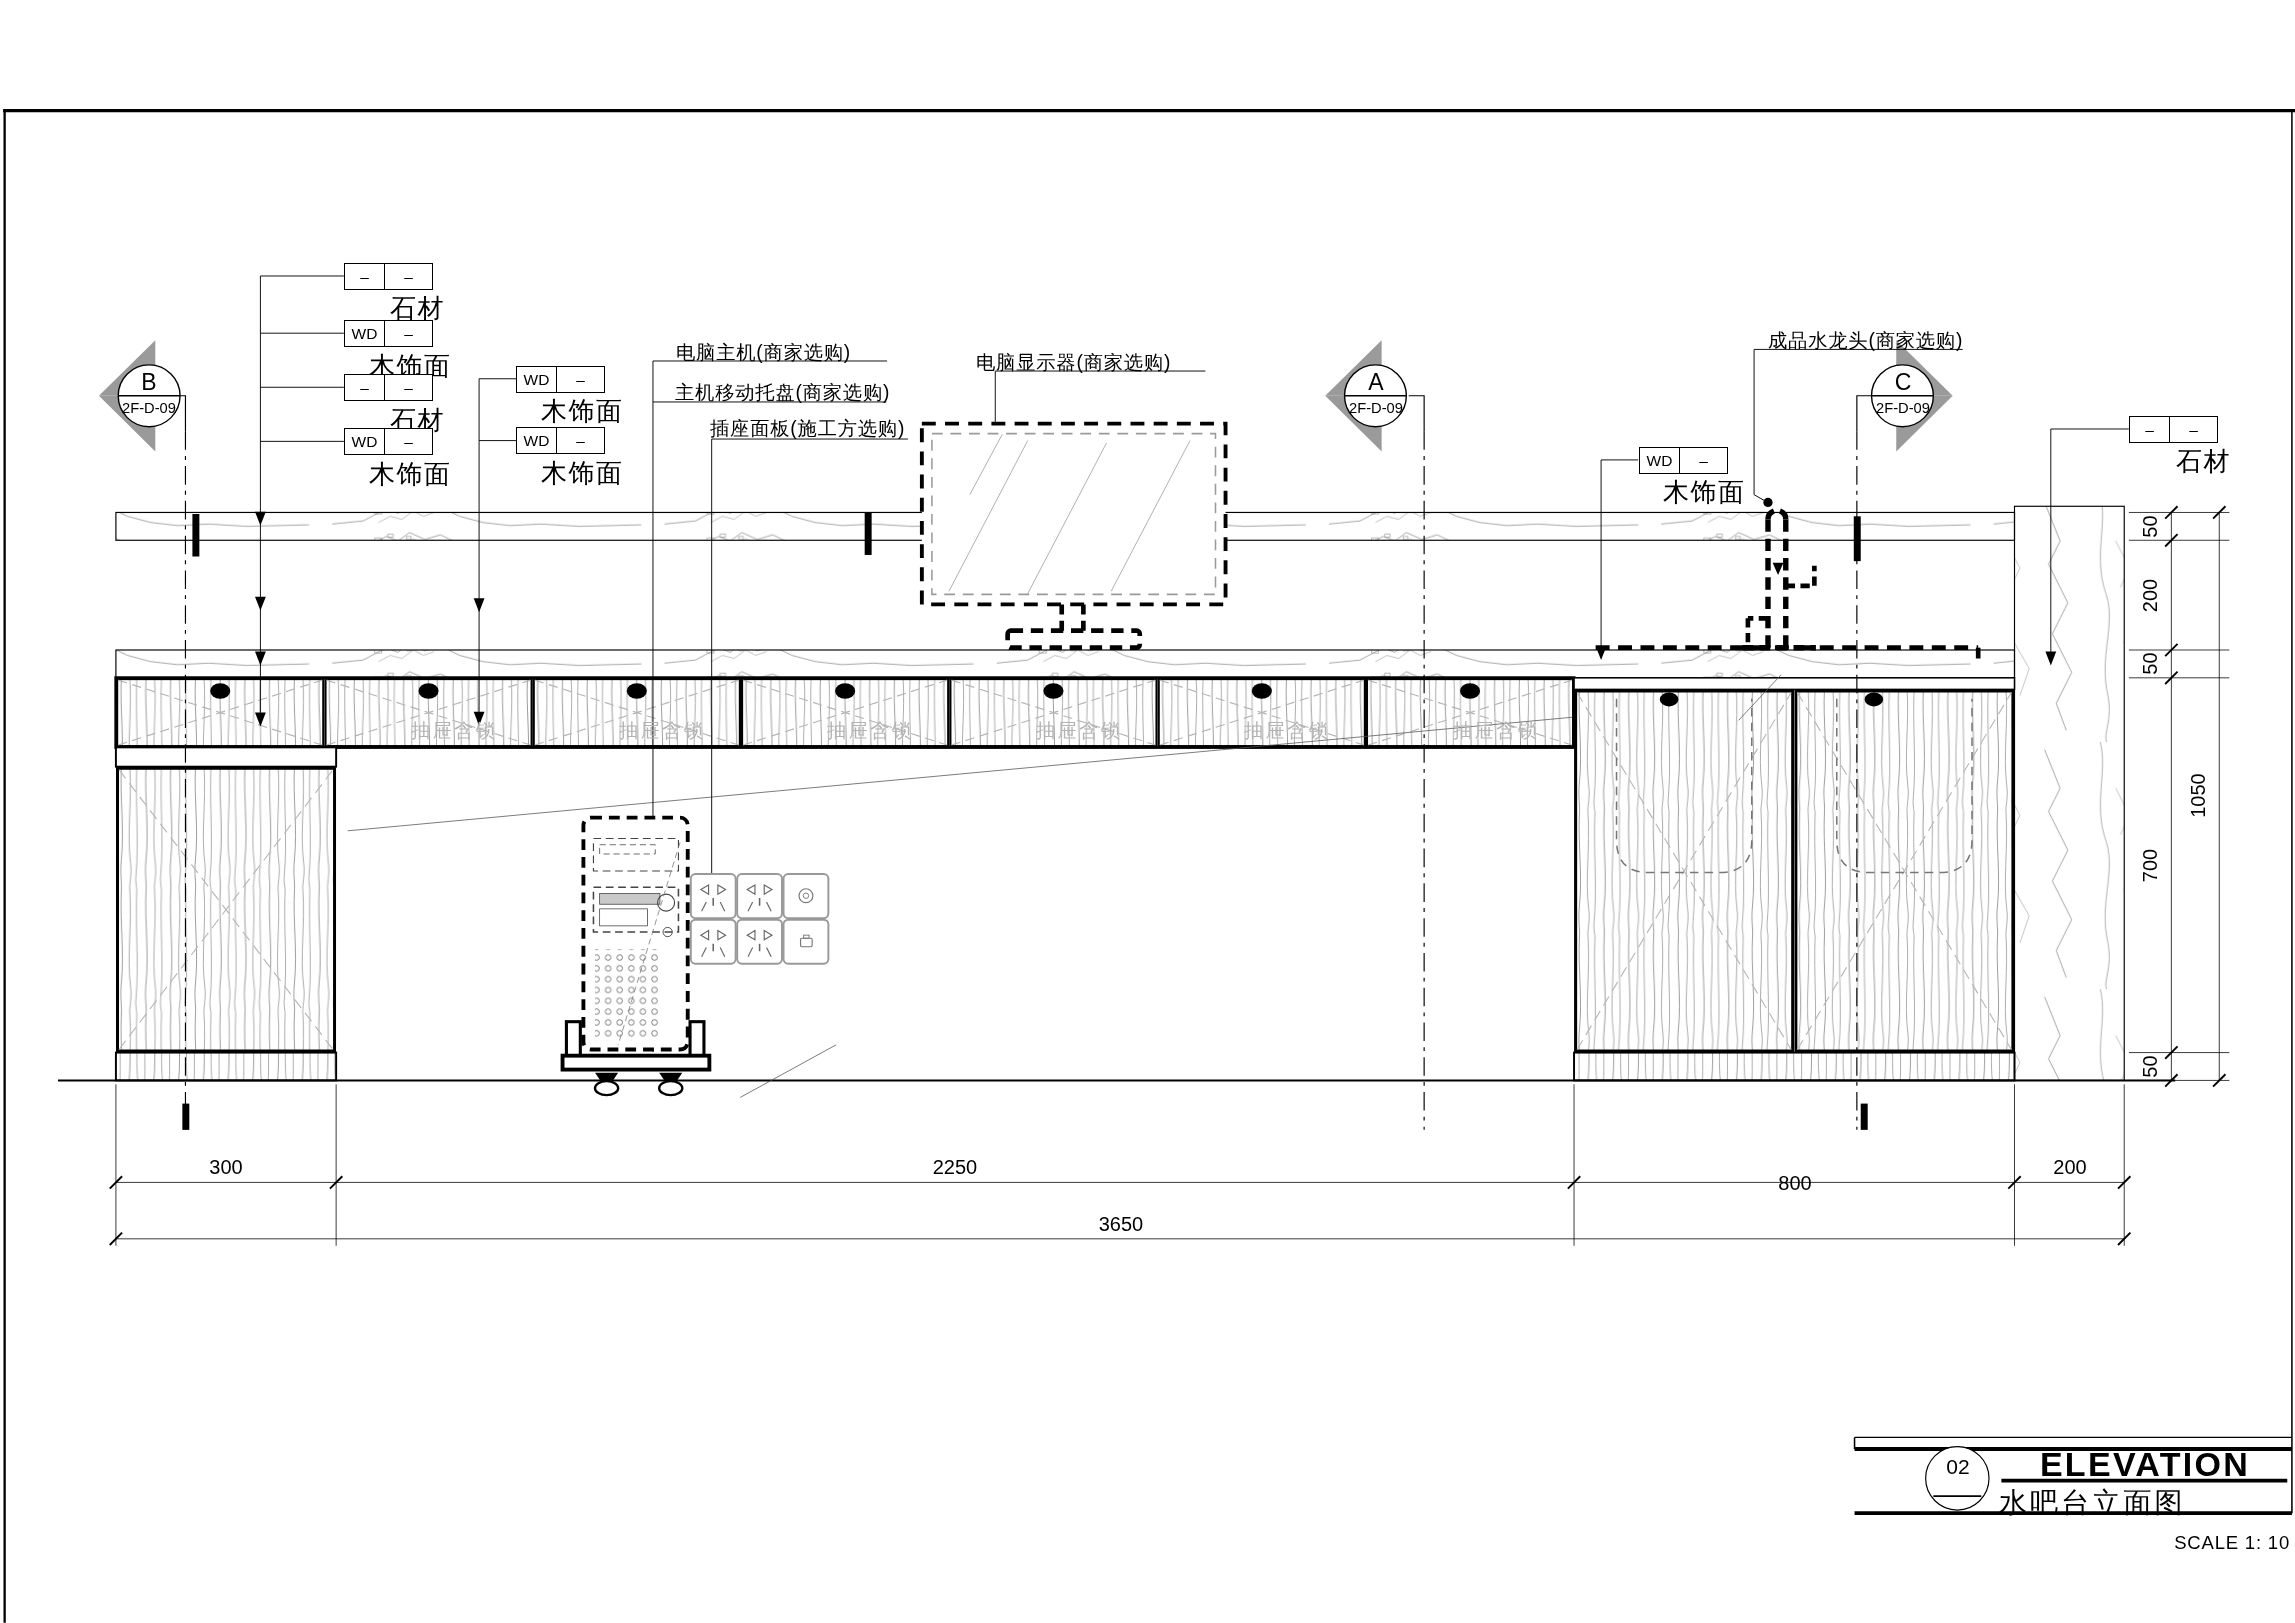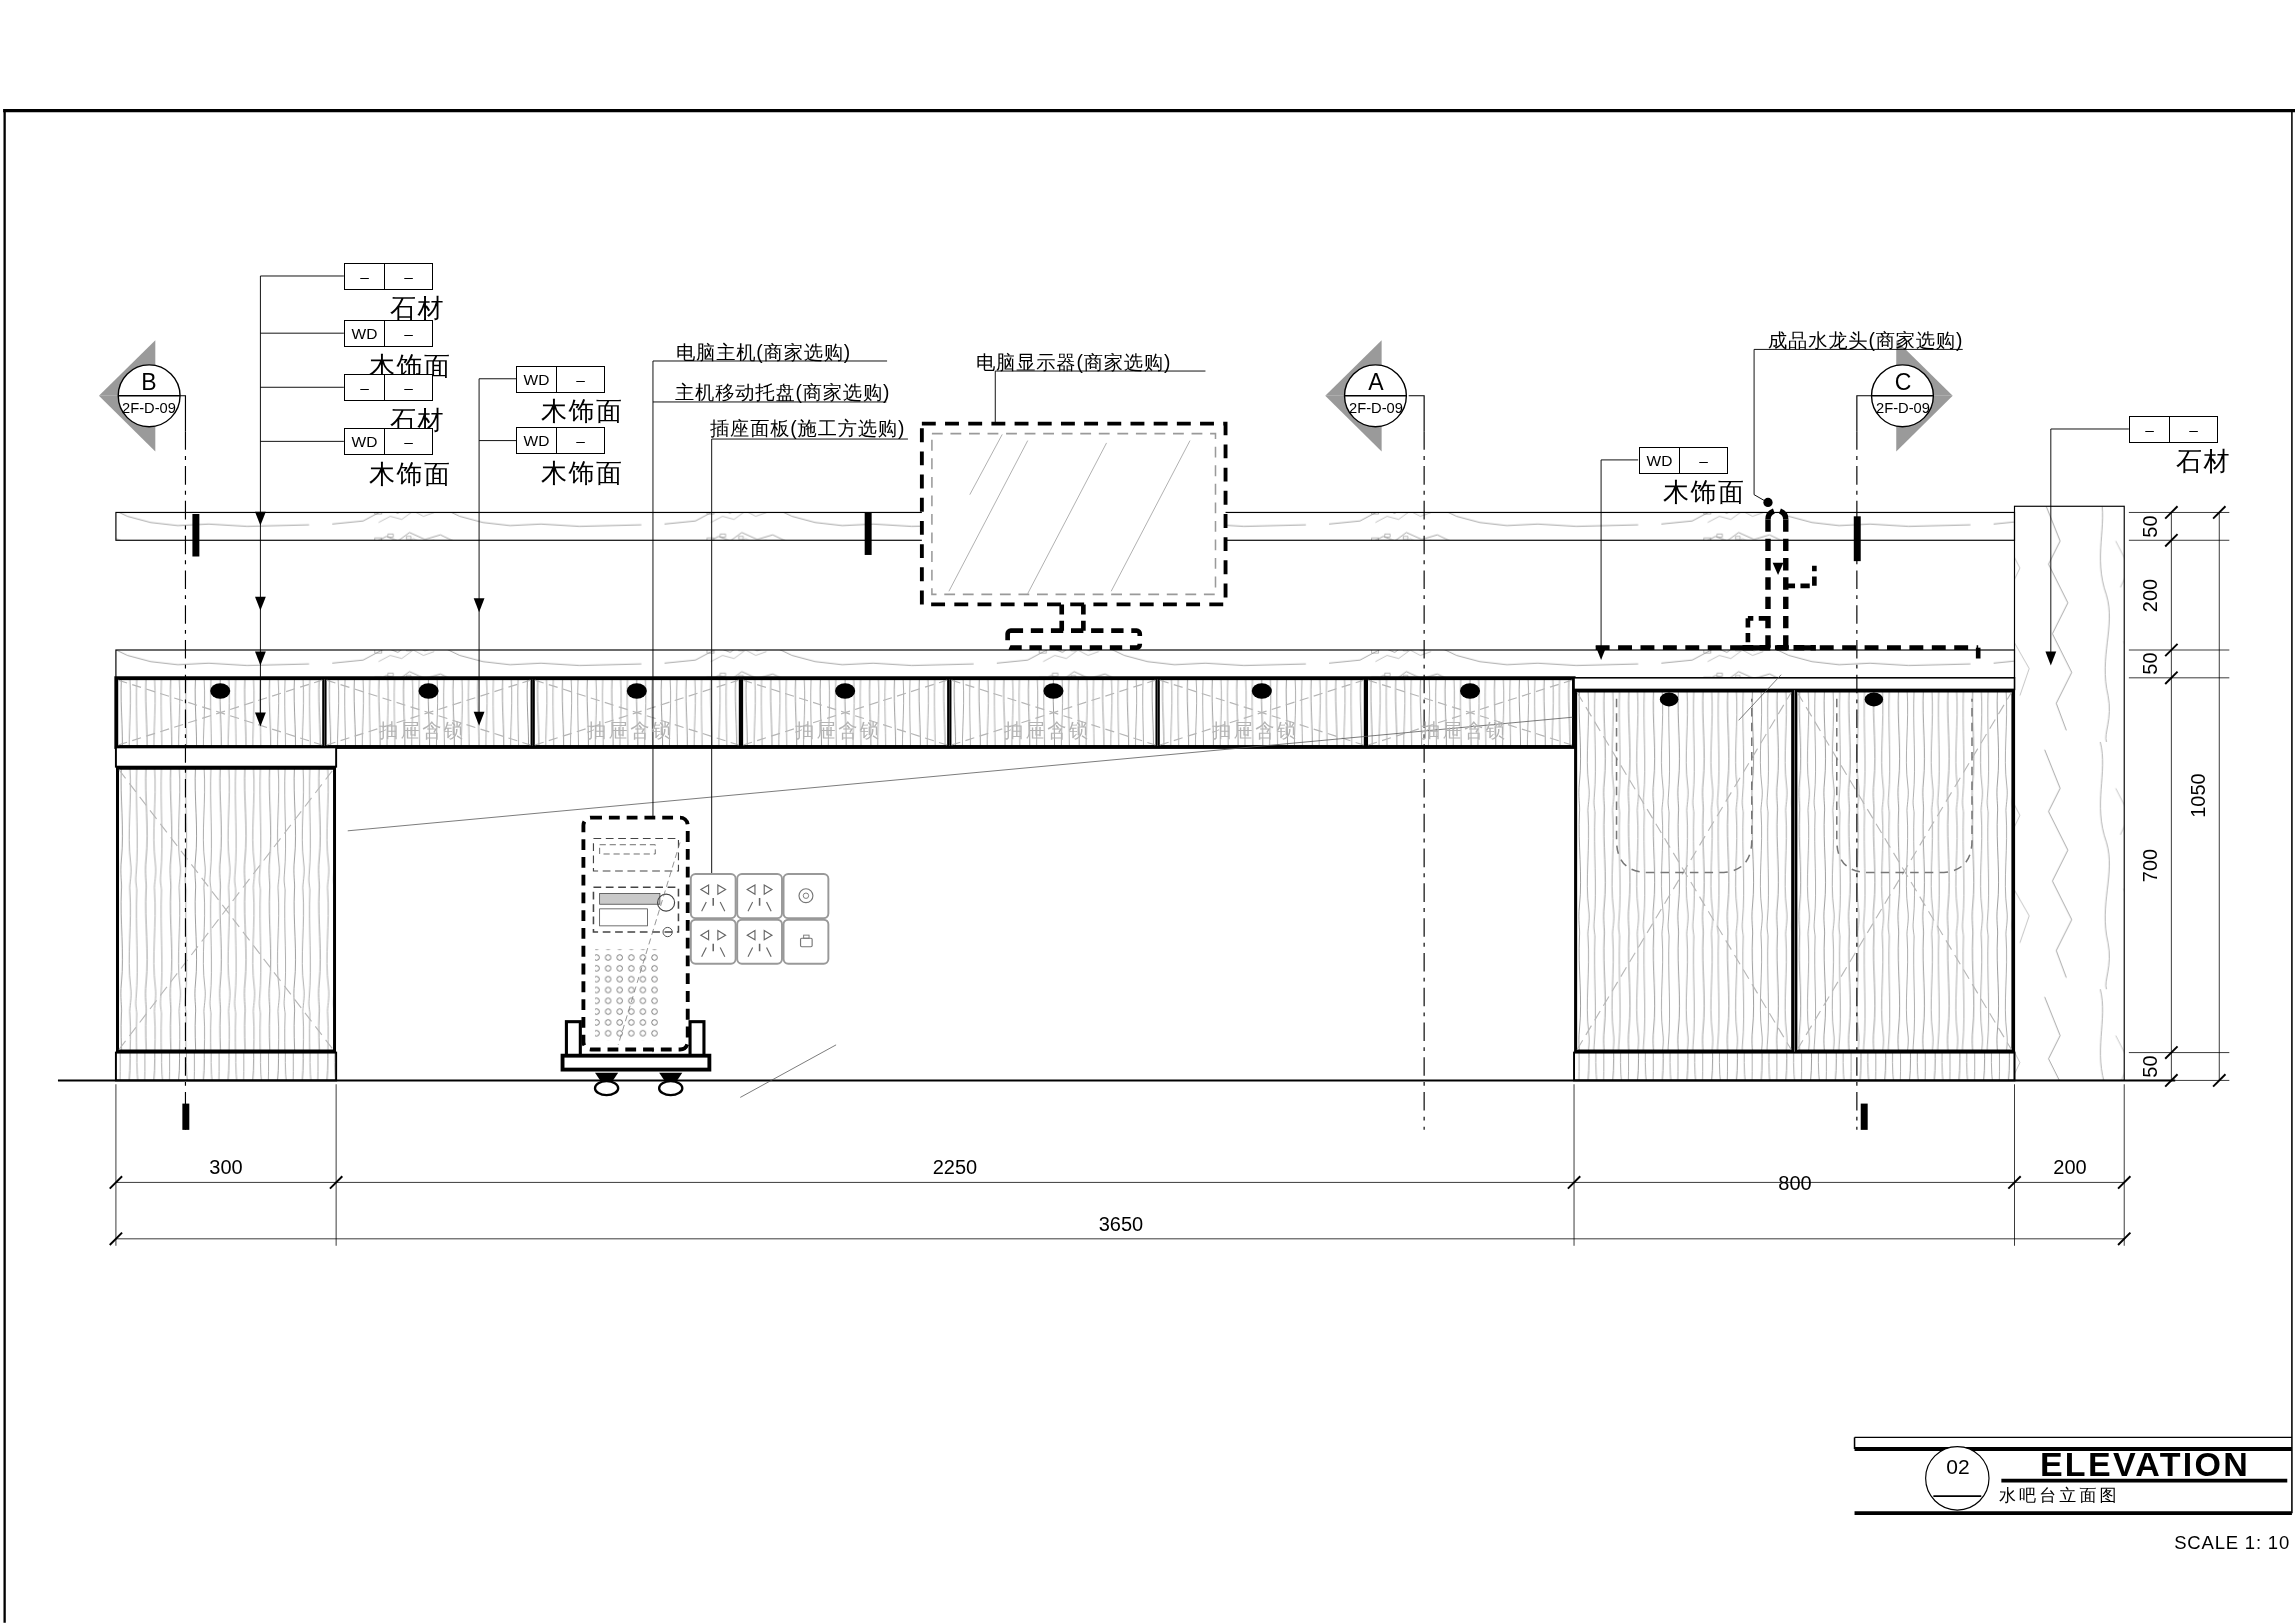--- a/index.html
+++ b/index.html
@@ -12,28 +12,28 @@
        font-size:15.5px;line-height:25px;text-align:center;}
   .tag .c1{width:39px;border-right:1.5px solid #000;}
   .tag .c2{flex:1;}
   .tag-label{position:absolute;font-size:26px;letter-spacing:1.5px;}
   
   .callout{position:absolute;font-size:19.3px;letter-spacing:0.8px;}
   
   .dim{position:absolute;font-size:20px;width:108px;text-align:center;}
   .vdim{position:absolute;font-size:20px;width:85px;text-align:center;transform:rotate(-90deg);}
   
-  .drlabel{position:absolute;font-size:19.3px;color:#b3b3b3;letter-spacing:2.3px;}
+  .drlabel{position:absolute;font-size:19.3px;color:#b3b3b3;letter-spacing:2.3px;padding-left:32px;}
   
   .mk-letter{position:absolute;font-size:23px;width:62px;text-align:center;}
   .mk-code{position:absolute;font-size:14.7px;width:74px;text-align:center;}
   
   .tb-num{position:absolute;font-size:21px;width:46px;text-align:center;}
   .tb-en{position:absolute;font-size:34px;font-weight:bold;width:294px;text-align:center;letter-spacing:2.3px;}
-  .tb-cn{position:absolute;font-size:17px;letter-spacing:3.1px;}
+  .tb-cn{position:absolute;font-size:28px;letter-spacing:3.1px;}
   .tb-scale{position:absolute;font-size:18.5px;width:155px;text-align:right;letter-spacing:0.8px;margin-top:44px;}
 </style>
 </head>
 <body>
 
 <div id="sheet">
 
   <svg class="lines" width="2295" height="1623" viewBox="0 0 2970 2100">
     <defs>
       <pattern id="wood" width="32" height="160" patternUnits="userSpaceOnUse">

